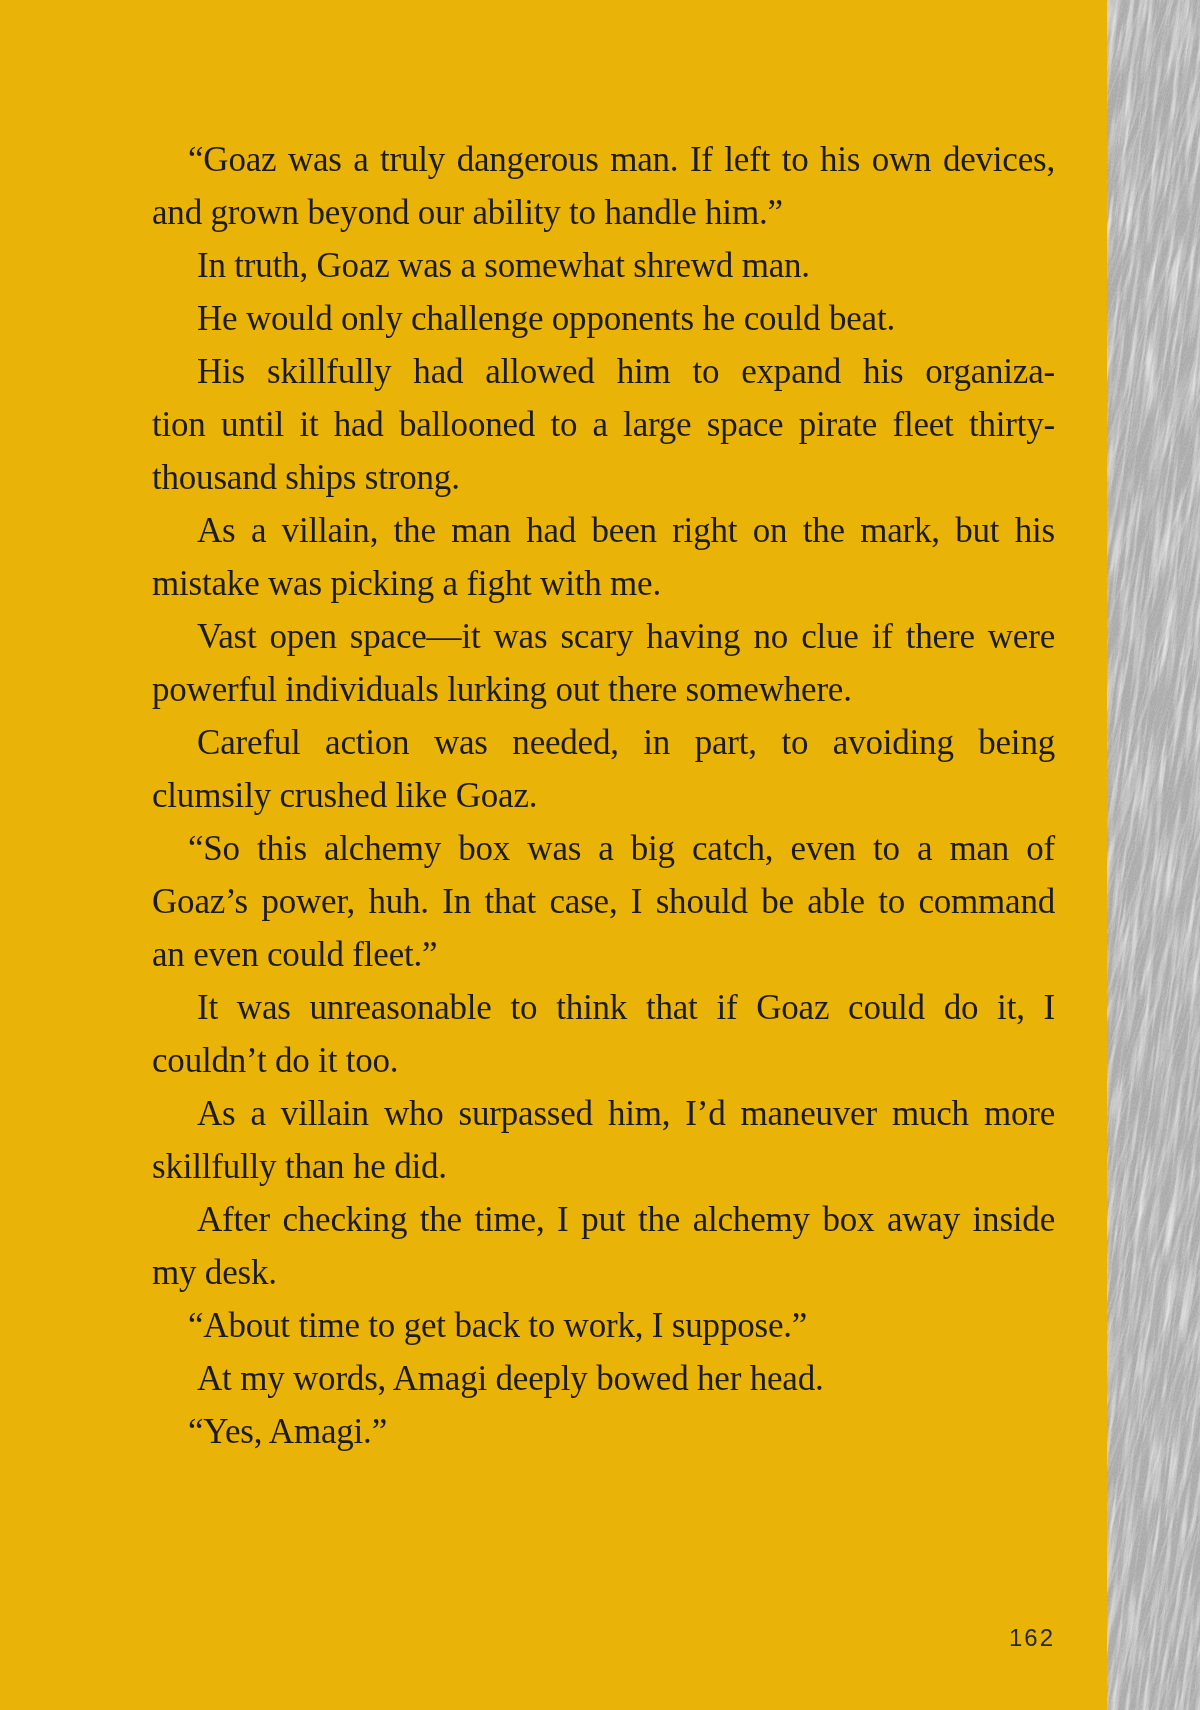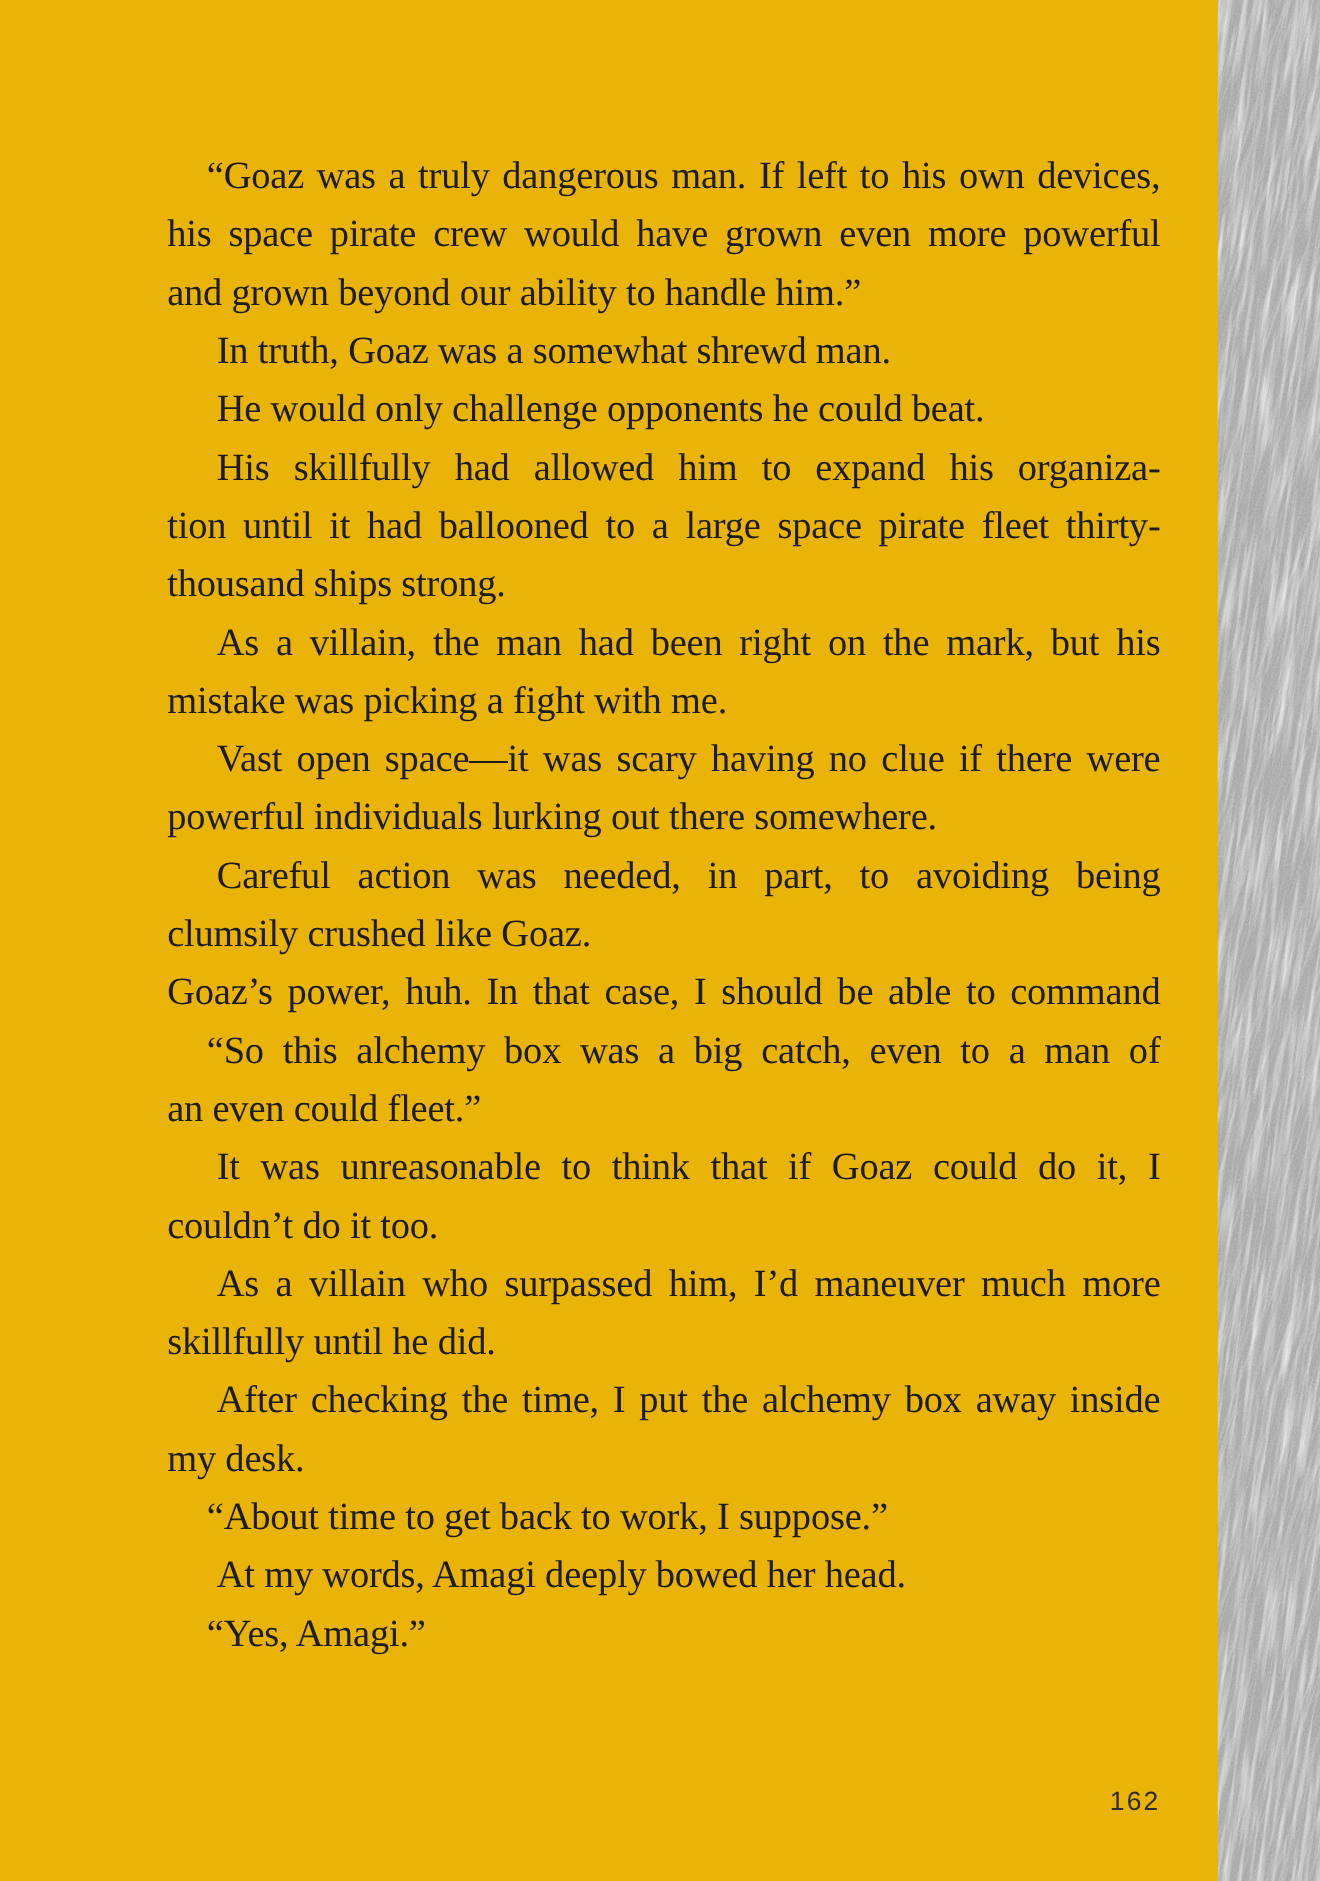--- a/index.html
+++ b/index.html
@@ -52,21 +52,20 @@
   .edge-band svg { display: block; width: 100%; height: 100%; }
 </style>
 </head>
 <body>
 
 <div class="page">
 
   <section id="text-block">
       <div class="paragraph">
         <div class="line first qstart">“Goaz was a truly dangerous man. If left to his own devices,</div>
-        <div class="line">his space pirate crew would have grown even more powerful</div>
         <div class="line last">and grown beyond our ability to handle him.”</div>
       </div>
       <div class="paragraph">
         <div class="line first last">In truth, Goaz was a somewhat shrewd man.</div>
       </div>
       <div class="paragraph">
         <div class="line first last">He would only challenge opponents he could beat.</div>
       </div>
       <div class="paragraph">
         <div class="line first">His skillfully had allowed him to expand his organiza-</div>
@@ -79,31 +78,31 @@
       </div>
       <div class="paragraph">
         <div class="line first">Vast open space—it was scary having no clue if there were</div>
         <div class="line last">powerful individuals lurking out there somewhere.</div>
       </div>
       <div class="paragraph">
         <div class="line first">Careful action was needed, in part, to avoiding being</div>
         <div class="line last">clumsily crushed like Goaz.</div>
       </div>
       <div class="paragraph">
+        <div class="line first qstart">“So this alchemy box was a big catch, even to a man of</div>
         <div class="line">Goaz’s power, huh. In that case, I should be able to command</div>
-        <div class="line first qstart">“So this alchemy box was a big catch, even to a man of</div>
         <div class="line last">an even could fleet.”</div>
       </div>
       <div class="paragraph">
         <div class="line first">It was unreasonable to think that if Goaz could do it, I</div>
         <div class="line last">couldn’t do it too.</div>
       </div>
       <div class="paragraph">
         <div class="line first">As a villain who surpassed him, I’d maneuver much more</div>
-        <div class="line last">skillfully until he did.</div>
+        <div class="line last">skillfully than he did.</div>
       </div>
       <div class="paragraph">
         <div class="line first">After checking the time, I put the alchemy box away inside</div>
         <div class="line last">my desk.</div>
       </div>
       <div class="paragraph">
         <div class="line first last qstart">“About time to get back to work, I suppose.”</div>
       </div>
       <div class="paragraph">
         <div class="line first last">At my words, Amagi deeply bowed her head.</div>

